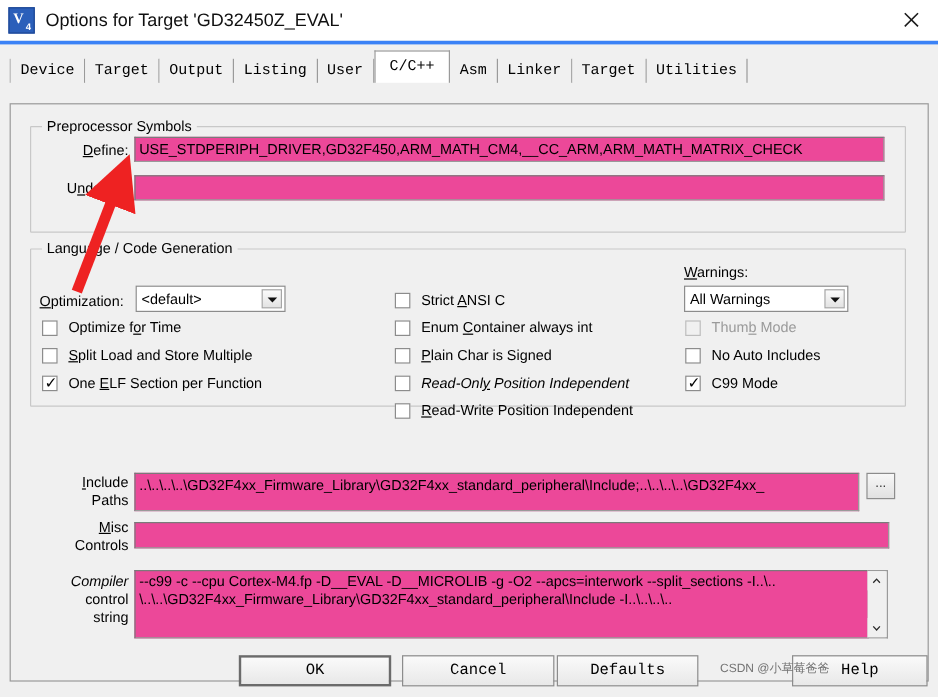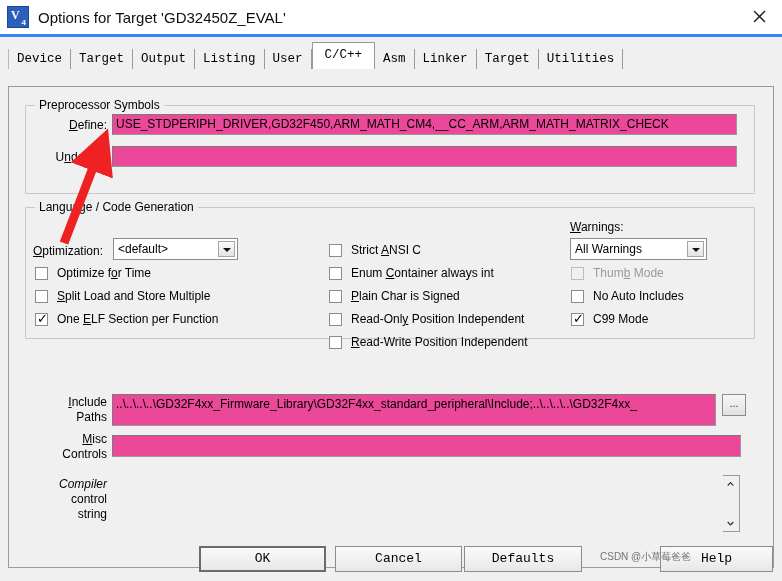--- a/index.html
+++ b/index.html
@@ -346,21 +346,21 @@
     <div class="cb" style="left:320px; top:157px;"></div>
     <div class="lbl" style="left:342px; top:156px;">Strict <u>A</u>NSI C</div>
 
     <div class="cb" style="left:320px; top:180px;"></div>
     <div class="lbl" style="left:342px; top:179px;">Enum <u>C</u>ontainer always int</div>
 
     <div class="cb" style="left:320px; top:203px;"></div>
     <div class="lbl" style="left:342px; top:202px;"><u>P</u>lain Char is Signed</div>
 
     <div class="cb" style="left:320px; top:226px;"></div>
-    <div class="lbl" style="left:342px; top:225px;">Read-Onl<u>y</u> Position Independent</div>
+    <div class="lbl" style="left:342px; top:225px;font-style:italic;">Read-Onl<u>y</u> Position Independent</div>
 
     <div class="cb" style="left:320px; top:249px;"></div>
     <div class="lbl" style="left:342px; top:248px;"><u>R</u>ead-Write Position Independent</div>
 
     <div class="lbl" style="left:561px; top:133px;"><u>W</u>arnings:</div>
     <div class="combo" style="left:561px; top:151px; width:137px;">
       <span class="val">All Warnings</span>
       <span class="arrow"></span>
     </div>
 
@@ -380,20 +380,22 @@
     <div class="field" style="left:103px; top:307px; width:604px; height:32px;">..\..\..\..\GD32F4xx_Firmware_Library\GD32F4xx_standard_peripheral\Include;..\..\..\..\GD32F4xx_</div>
     <div class="browse" style="left:713px; top:307px;">...</div>
 
     <div class="lbl right" style="left:20px; top:345px; width:78px;"><u>M</u>isc</div>
     <div class="lbl right" style="left:20px; top:360px; width:78px;">Controls</div>
     <div class="field" style="left:103px; top:348px; width:629px; height:22px;"></div>
 
     <div class="lbl right" style="left:14px; top:390px; width:84px;font-style:italic;">Compiler</div>
     <div class="lbl right" style="left:14px; top:405px; width:84px;">control</div>
     <div class="lbl right" style="left:14px; top:420px; width:84px;">string</div>
+    <div class="field multiline" style="left:103px; top:388px; width:612px; height:57px; padding-top:1px;">--c99 -c --cpu Cortex-M4.fp -D__EVAL -D__MICROLIB -g -O2 --apcs=interwork --split_sections -I..\..
+\..\..\GD32F4xx_Firmware_Library\GD32F4xx_standard_peripheral\Include -I..\..\..\..</div>
     <div class="vscroll" style="left:714px; top:388px; height:57px;">
       <div class="sbtn up">
         <svg class="chev" viewBox="0 0 7 7" aria-hidden="true">
           <polyline points="0.7,4.6 3.5,1.6 6.3,4.6" fill="none" stroke="#2a2a2a" stroke-width="1.1"></polyline>
         </svg>
       </div>
       <div class="sbtn down">
         <svg class="chev" viewBox="0 0 7 7" aria-hidden="true">
           <polyline points="0.7,2.0 3.5,5.0 6.3,2.0" fill="none" stroke="#2a2a2a" stroke-width="1.1"></polyline>
         </svg>

